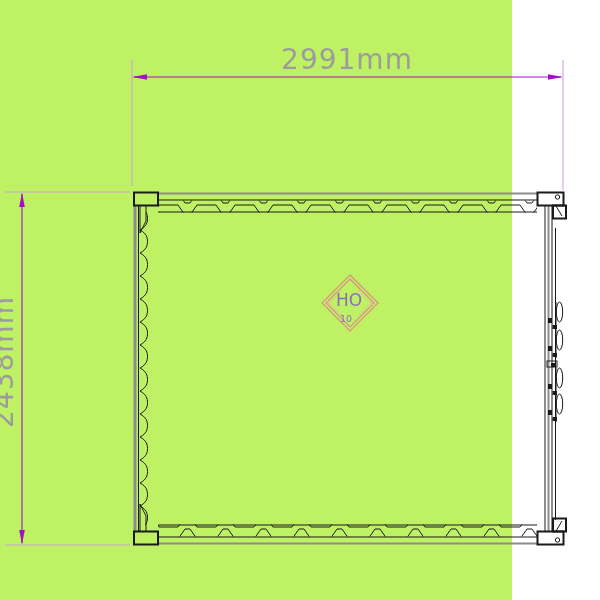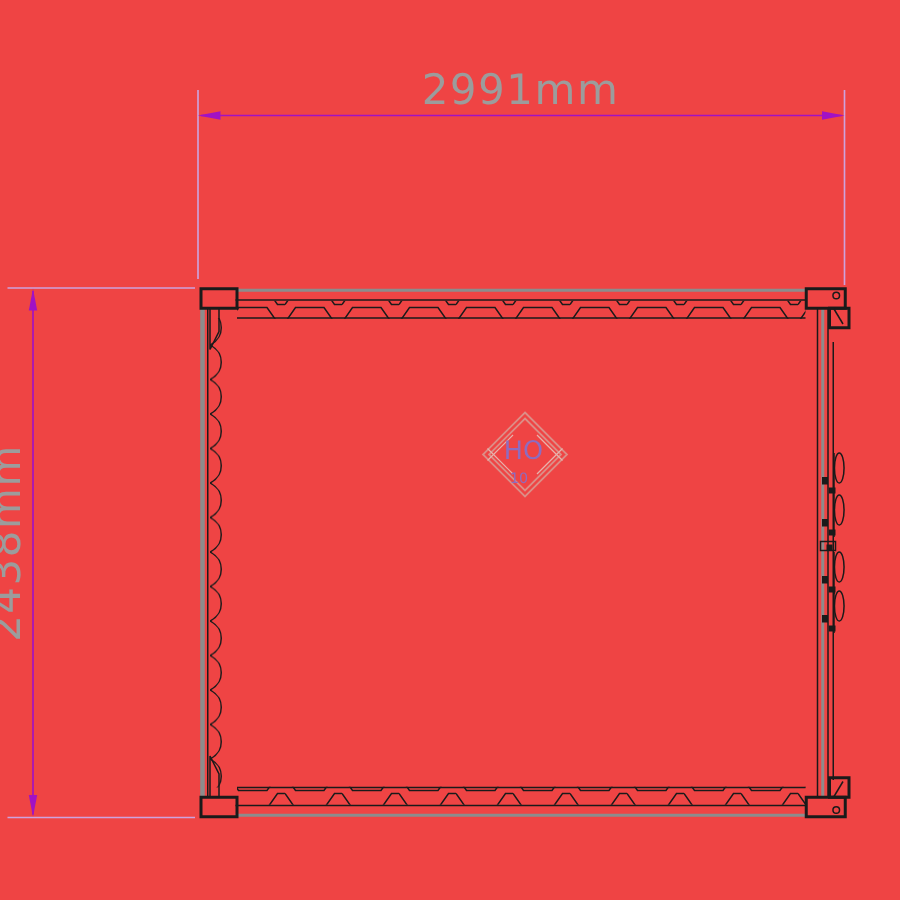--- a/index.html
+++ b/index.html
@@ -1,16 +1,16 @@
 <!DOCTYPE html>
 <html style="--c-dimension_line: #A112C4; --c-extension_line: #CDA2DE; --c-dimension_text: #9C9C9C; --c-drawing_black: #1A1A1A; --c-drawing_gray: #8C8C8C; --c-logo_border: #DC8D86; --c-logo_hatch: #E8B2AC; --c-logo_text: #8D6CC0;"><head>
 <meta charset="utf-8">
 <style>
   html,body{margin:0;padding:0;background:#ffffff;width:600px;height:600px;overflow:hidden;}
-  .canvas{position:relative;width:600px;height:600px;background:#ef4444;}
+  .canvas{position:relative;width:512px;height:600px;background:#bef264;}
   svg{display:block;}
   .extline{stroke:var(--c-extension_line);stroke-width:1.1;fill:none;}
   .dimline{stroke:var(--c-dimension_line);stroke-width:1.1;fill:none;}
   .dimarrow{fill:var(--c-dimension_line);stroke:none;}
   .dimtext{fill:var(--c-dimension_text);font-family:"DejaVu Sans",sans-serif;font-size:28px;letter-spacing:1px;font-weight:normal;}
   .blk{stroke:var(--c-drawing_black);fill:none;stroke-width:1;}
   .blkthick{stroke:var(--c-drawing_black);fill:none;stroke-width:2;}
   .gry{stroke:var(--c-drawing_gray);fill:none;stroke-width:3;}
   .gry2{stroke:var(--c-drawing_gray);fill:none;stroke-width:2;}
   .fillblk{fill:var(--c-drawing_black);stroke:none;}

